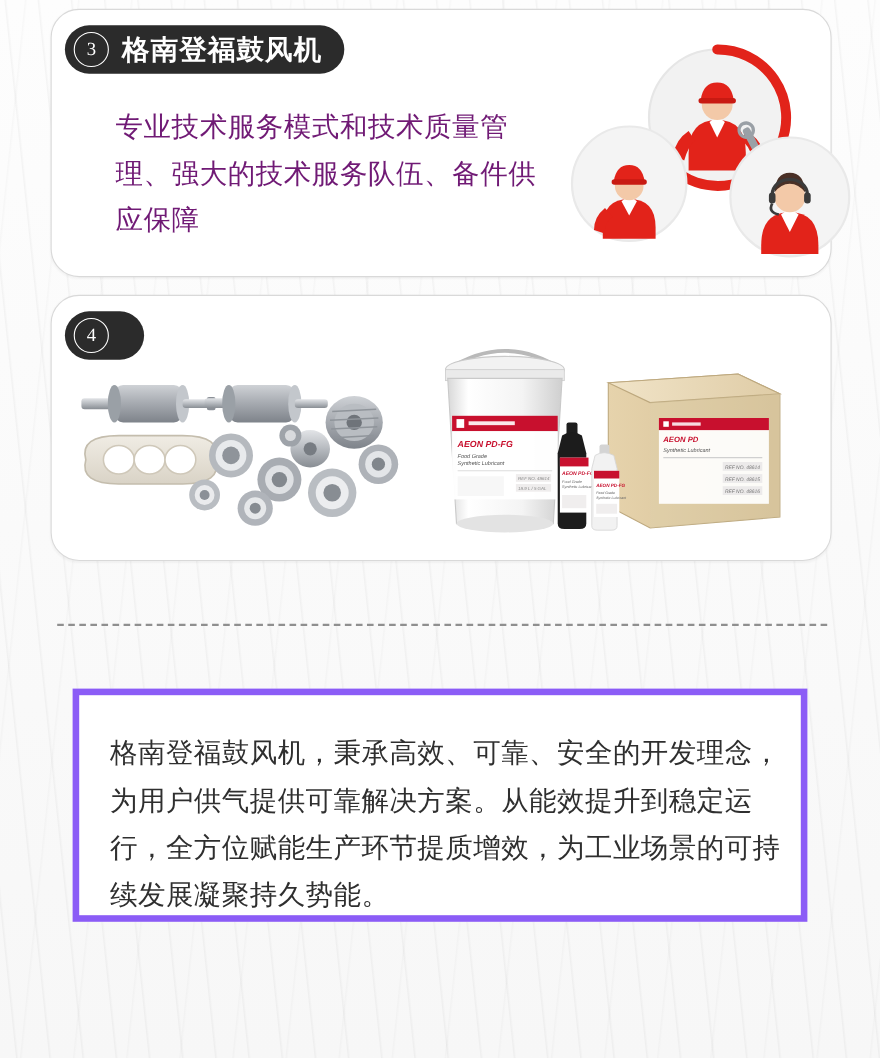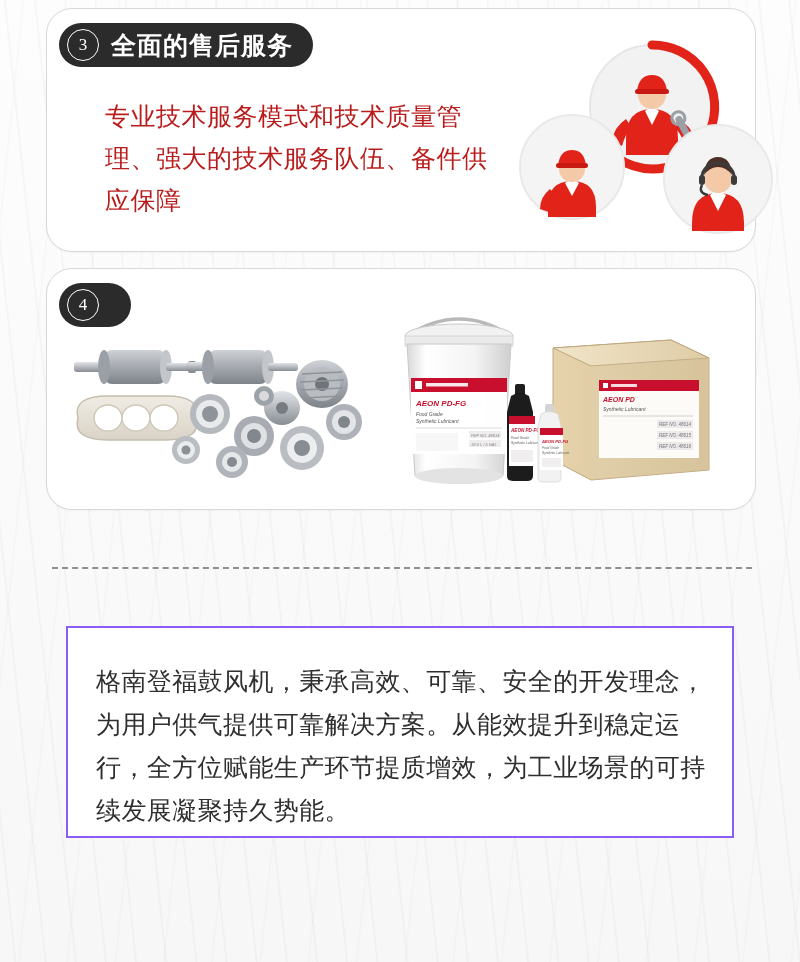--- a/index.html
+++ b/index.html
@@ -97,21 +97,21 @@
   }
 
   
   .card3-text {
     position: absolute;
     left: 58px;
     top: 86px;
     width: 390px;
     font-size: 25px;
     line-height: 42px;
-    color: #b91c1c;
+    color: #701a75;
     letter-spacing: 0.5px;
   }
 
   
   .illus-service {
     position: absolute;
     left: 455px;
     top: 18px;
     width: 285px;
     height: 220px;
@@ -145,21 +145,21 @@
   }
 
   
   .summary-card {
     position: absolute;
     left: 66px;
     top: 626px;
     width: 668px;
     height: 212px;
     background: #ffffff;
-    border: 2px solid #8b5cf6;
+    border: 6px solid #8b5cf6;
     box-sizing: border-box;
   }
   .summary-text {
     position: absolute;
     left: 28px;
     top: 32px;
     width: 612px;
     font-size: 25px;
     line-height: 43px;
     color: #2f2f2f;
@@ -171,21 +171,21 @@
 
 <div class="bg-texture"></div>
 <div class="bg-texture2"></div>
 
 <div class="page">
 
   <div class="card" style="left:46px; top:8px; width:708px; height:242px;">
 
     <div class="sec-head" style="left:12px; top:14px;">
       <div class="sec-num">3</div>
-      <div class="sec-title">全面的售后服务</div>
+      <div class="sec-title">格南登福鼓风机</div>
     </div>
 
     <div class="card3-text">专业技术服务模式和技术质量管理、强大的技术服务队伍、备件供应保障</div>
 
     <div class="illus-service">
       <svg viewBox="0 0 285 220" width="285" height="220">
 
         <circle cx="150" cy="80" r="62" fill="#f2f2f2"></circle>
         <circle cx="150" cy="80" r="62" fill="none" stroke="#e6e6e6" stroke-width="2"></circle>
 

